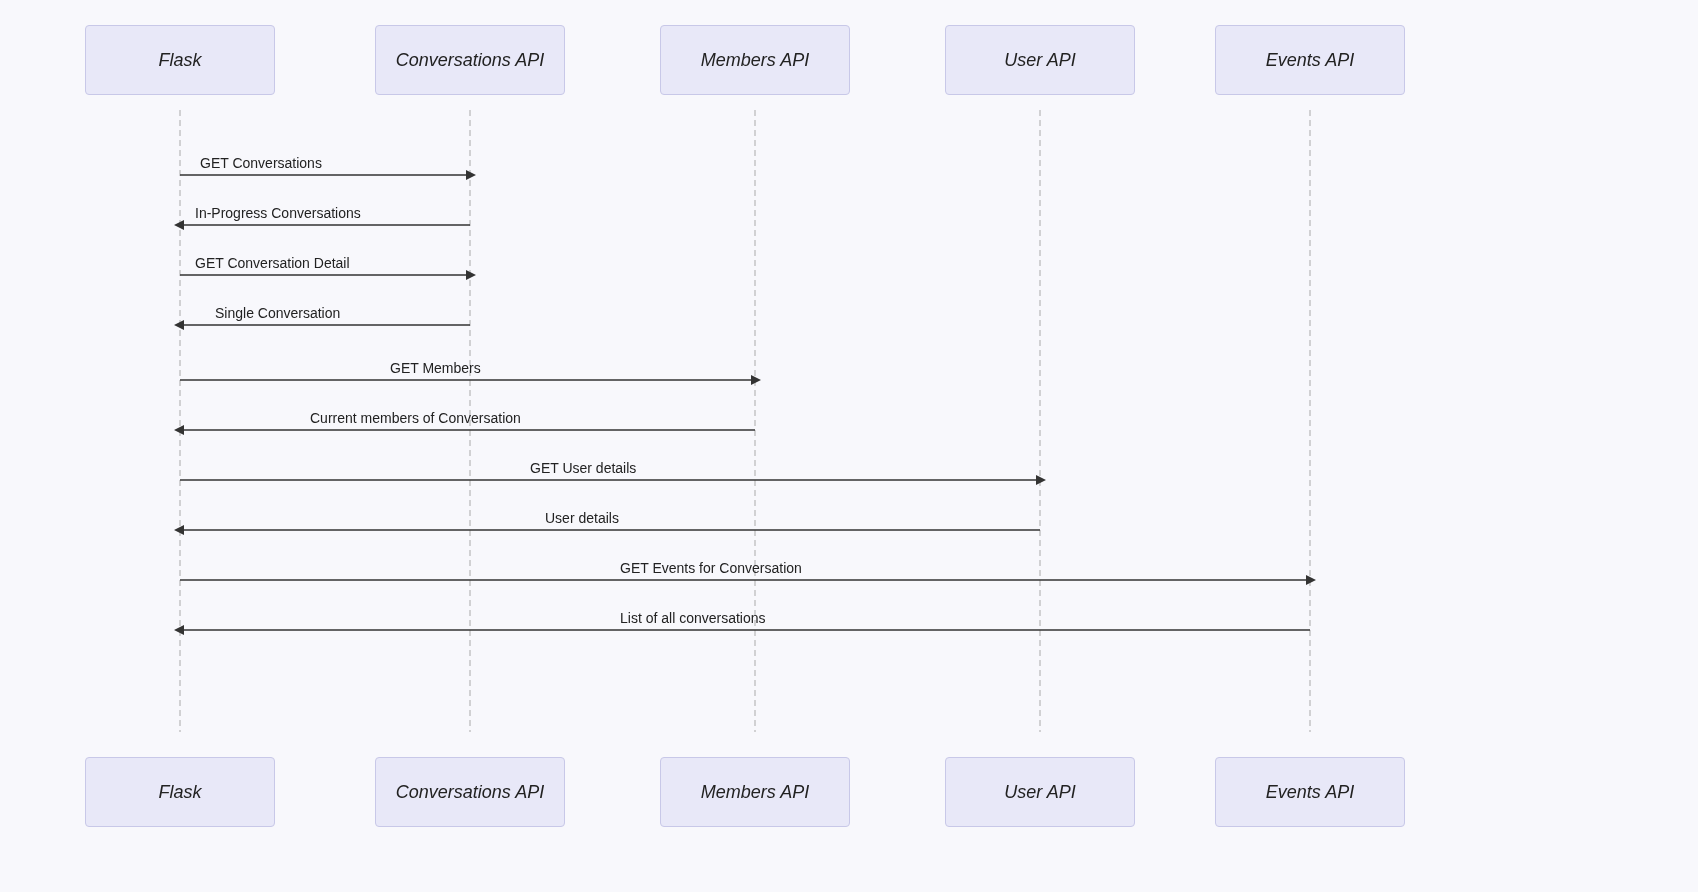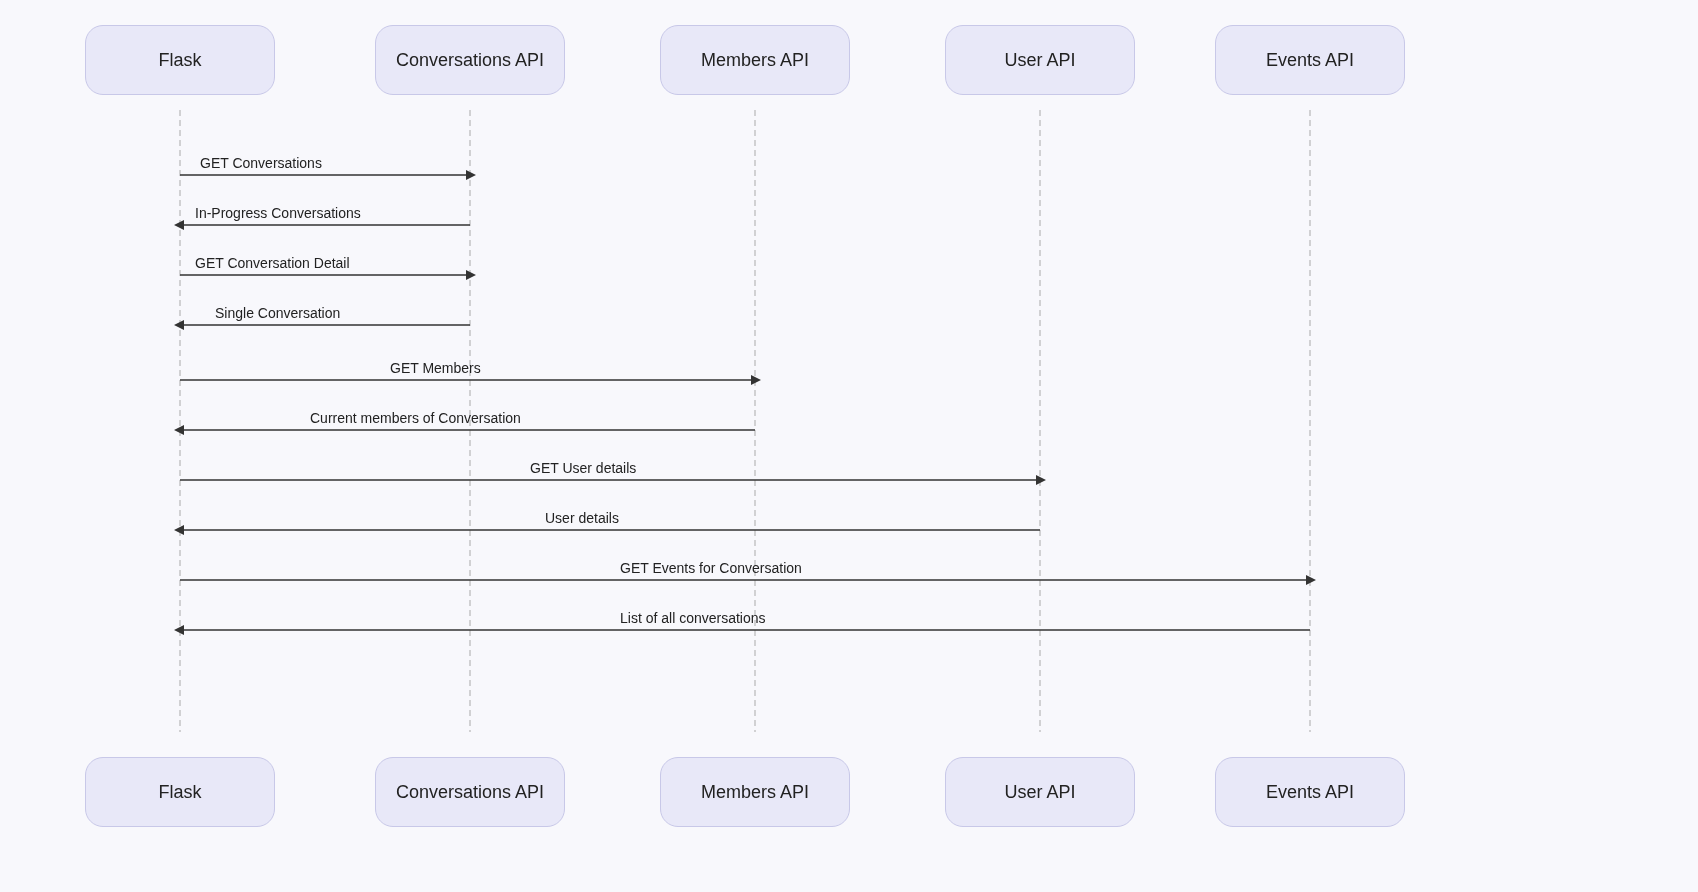--- a/index.html
+++ b/index.html
@@ -17,29 +17,30 @@
       height: 892px;
       position: relative;
       background: #f8f8fc;
     }
 
     
     .actor-box {
       position: absolute;
       background: #e8e8f8;
       border: 1px solid #c8c8e8;
-      border-radius: 18px;
+      border-radius: 4px;
       display: flex;
       align-items: center;
       justify-content: center;
       font-size: 18px;
       font-weight: 400;
       color: #222;
       width: 190px;
       height: 70px;
+      font-style: italic;
     }
   </style>
 </head>
 <body>
 
 <div class="diagram-container">
   <svg width="1698" height="892" style="position:absolute;top:0;left:0;">
 
     <line x1="180" y1="110" x2="180" y2="732" stroke="#aaa" stroke-width="1" stroke-dasharray="6,4"></line>
 

